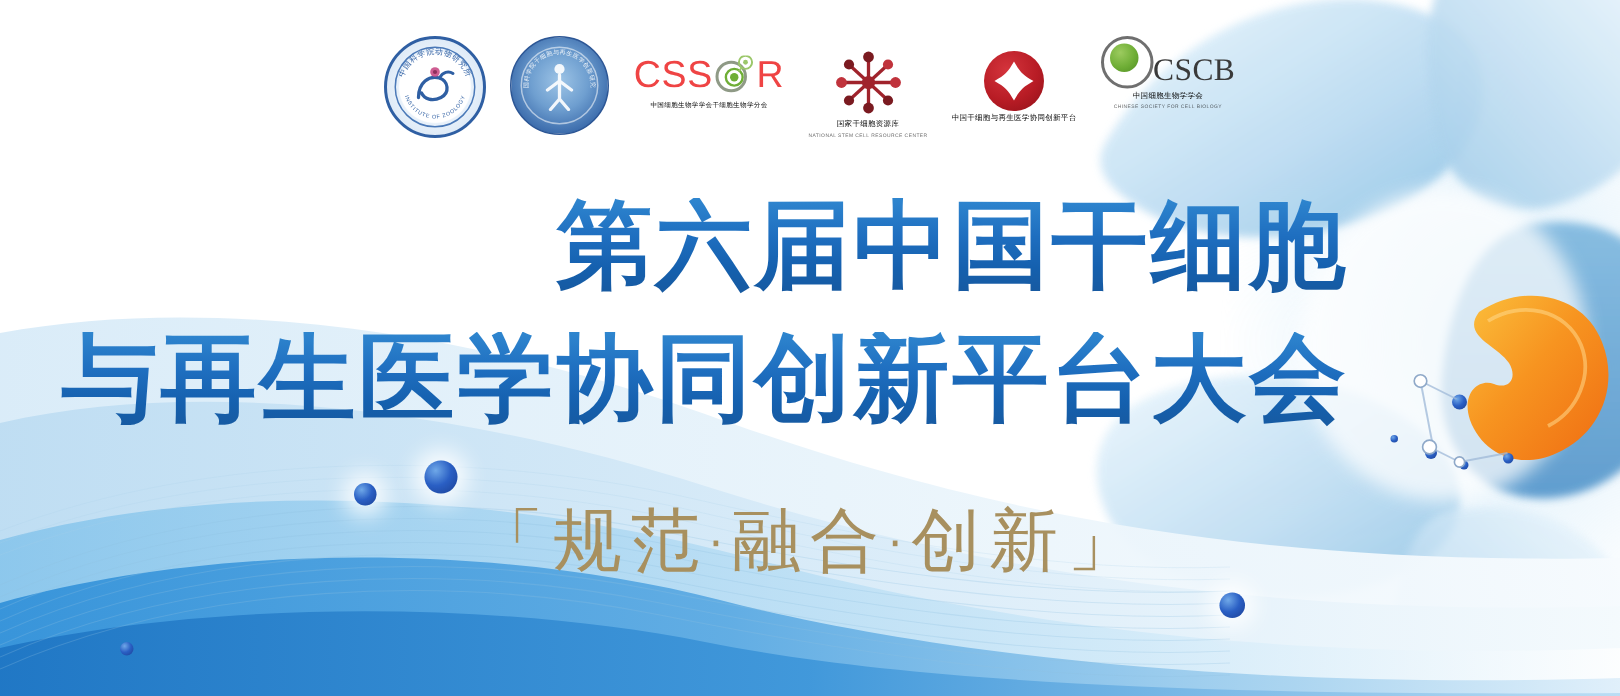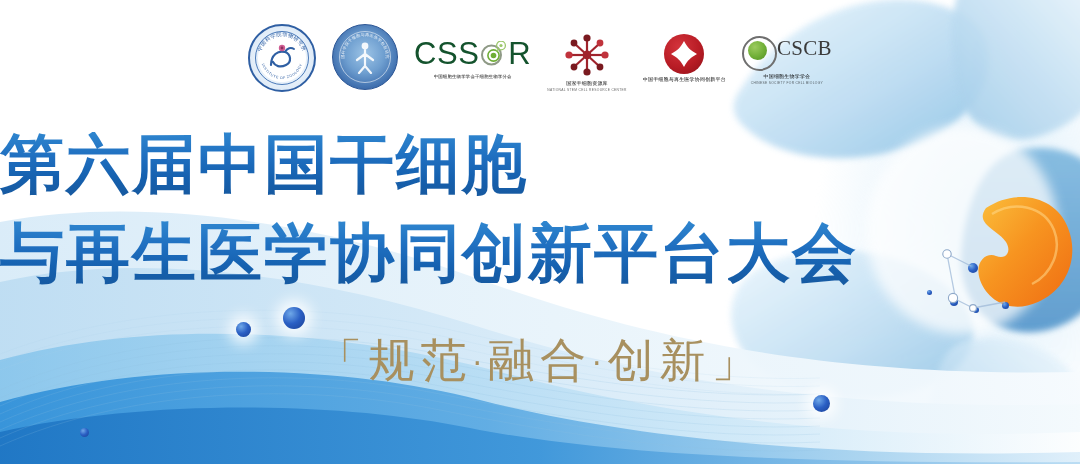--- a/index.html
+++ b/index.html
@@ -82,58 +82,58 @@
     display:flex;align-items:center;justify-content:center;
   }
   .seal2::after{
     content:"";position:absolute;inset:6px;border-radius:50%;
     border:1px solid rgba(255,255,255,.55);
   }
 
   
   .csscor{display:flex;align-items:center;gap:0;margin-top:12px;}
   .csscor-txt{
-    font-size:31px;font-weight:400;letter-spacing:.5px;
-    color:#14532d;font-family:"Liberation Sans",sans-serif;
+    font-size:25px;font-weight:400;letter-spacing:.5px;
+    color:#ef4444;font-family:"Liberation Sans",sans-serif;
   }
   .csscor-o{
     position:relative;width:27px;height:27px;margin:0 1px;
   }
 
   
   .nodes{width:52px;height:46px;position:relative;margin-top:8px;}
 
   
   .redcircle{
     width:40px;height:40px;border-radius:50%;margin-top:10px;
     background:radial-gradient(circle at 38% 32%, #d4343c 0%, #b81c25 55%, #8e1018 100%);
     position:relative;
   }
 
   
-  .cscb{display:flex;align-items:flex-start;gap:0;margin-top:12px;}
+  .cscb{display:flex;align-items:flex-end;gap:0;}
   .cscb-ring{
     width:31px;height:31px;border-radius:50%;
     border:2.6px solid #6f6f6f;
     display:flex;align-items:center;justify-content:center;
     position:relative;
   }
   .cscb-ring::after{
     content:"";position:absolute;left:4px;top:3px;
     width:19px;height:19px;border-radius:50%;
     background:radial-gradient(circle at 36% 32%, #9ccb5f 0%, #6fae36 55%, #4f8d22 100%);
   }
   .cscb-txt{
     font-size:21px;letter-spacing:.3px;color:#3a3a3a;
     font-family:"Liberation Serif",serif;
   }
 
   
   #title-block{
-    position:absolute;left:0;top:132px;width:899px;text-align:left;
+    position:absolute;left:0;top:132px;width:899px;text-align:right;
     z-index:6;
   }
   .title-line{
     font-family:"DejaVu Sans","Liberation Sans",sans-serif;
     font-weight:700;
     background:linear-gradient(180deg,#2f86cf 0%, #1f6fc0 38%, #1560ae 72%, #17599f 100%);
     -webkit-background-clip:text;background-clip:text;
     color:transparent;-webkit-text-fill-color:transparent;
     letter-spacing:2px;
     text-shadow:none;

